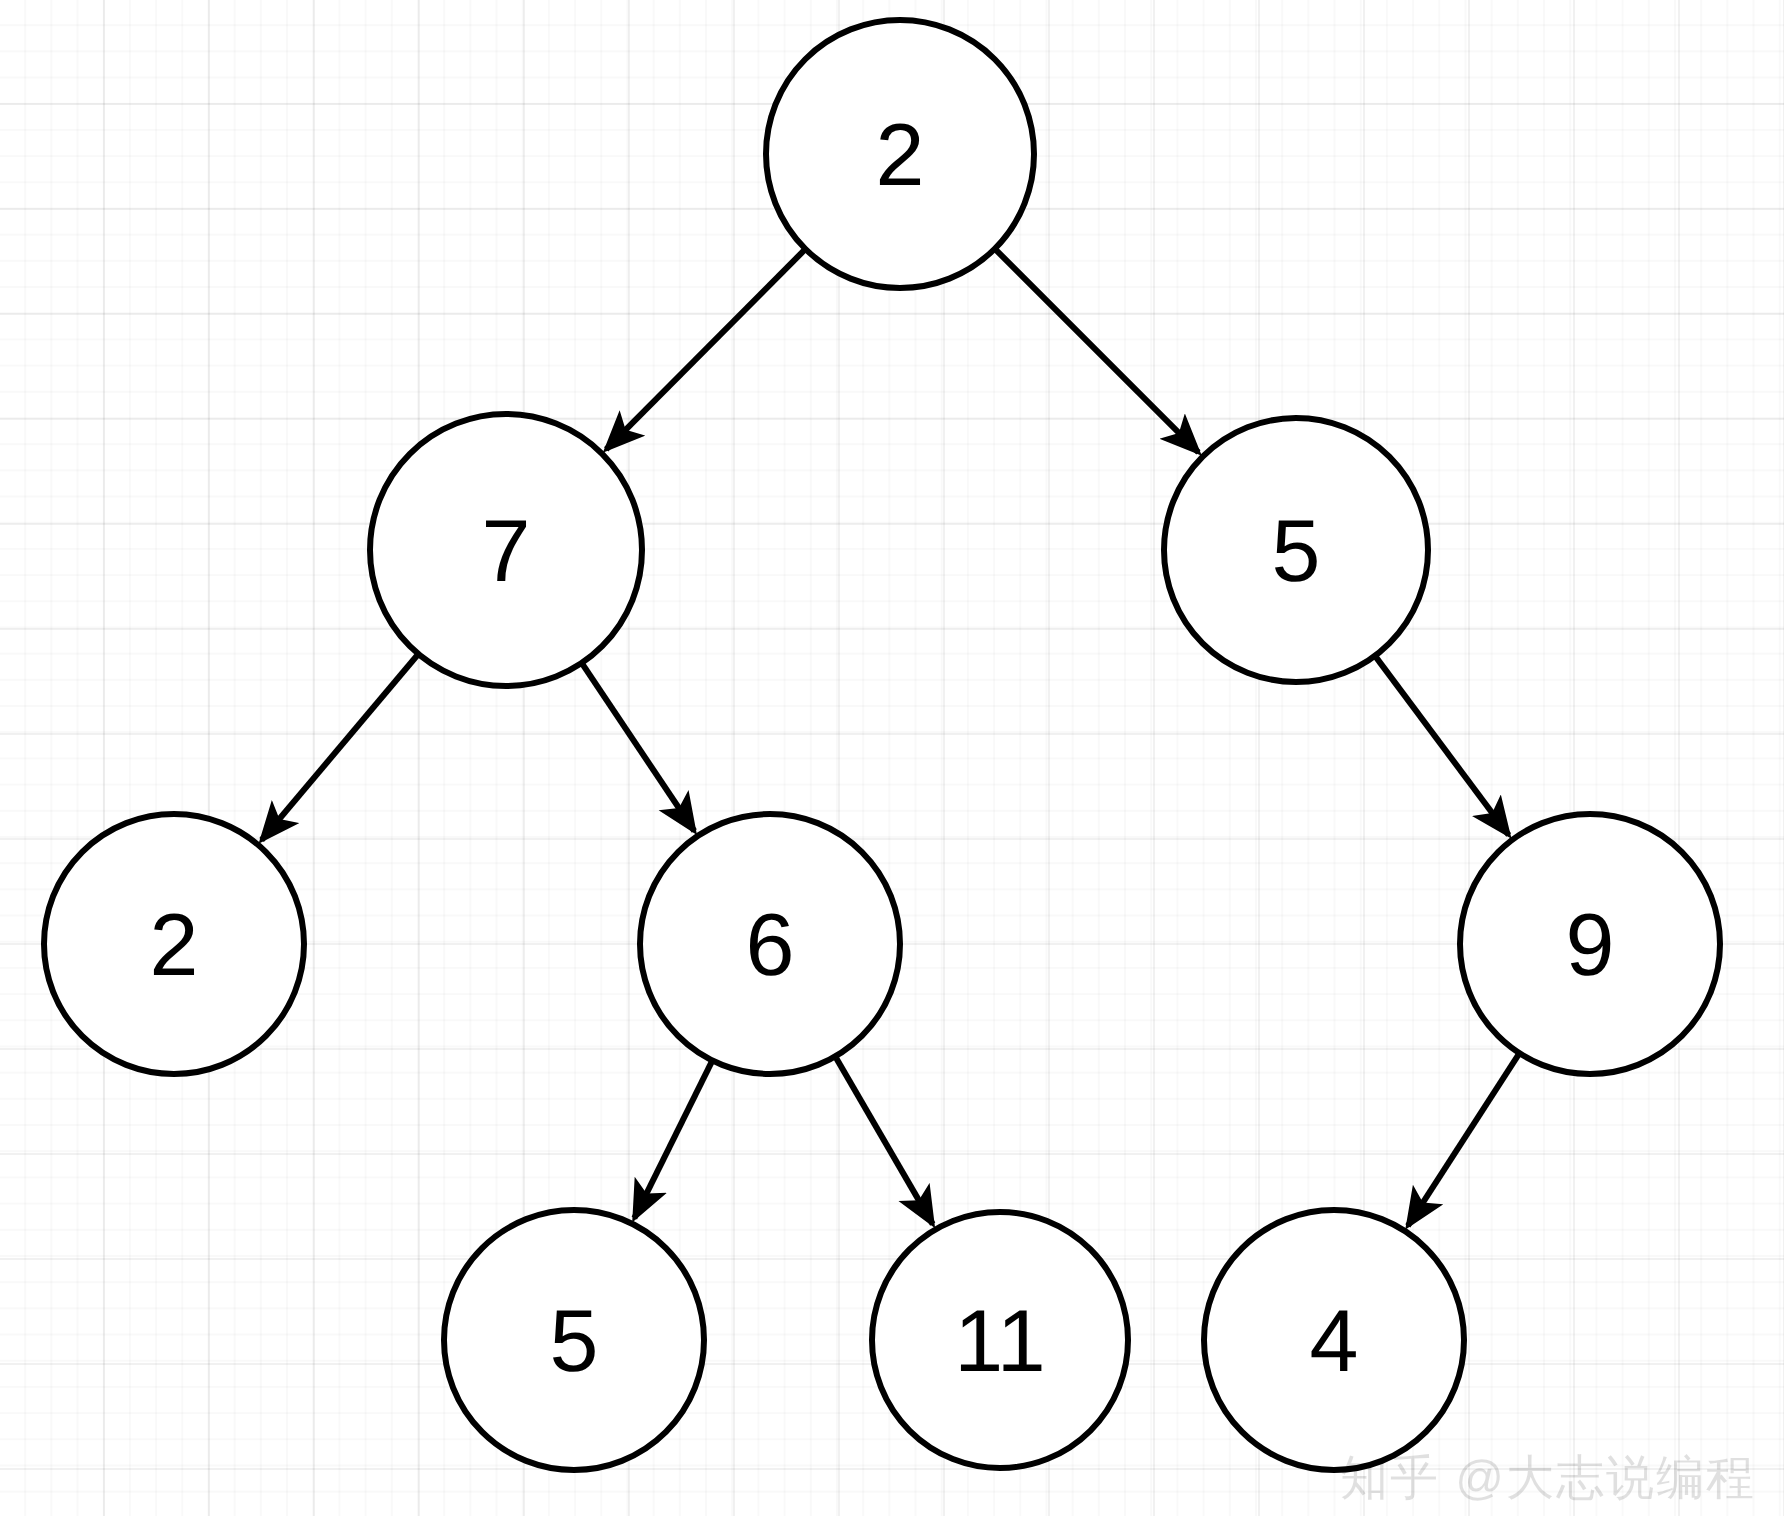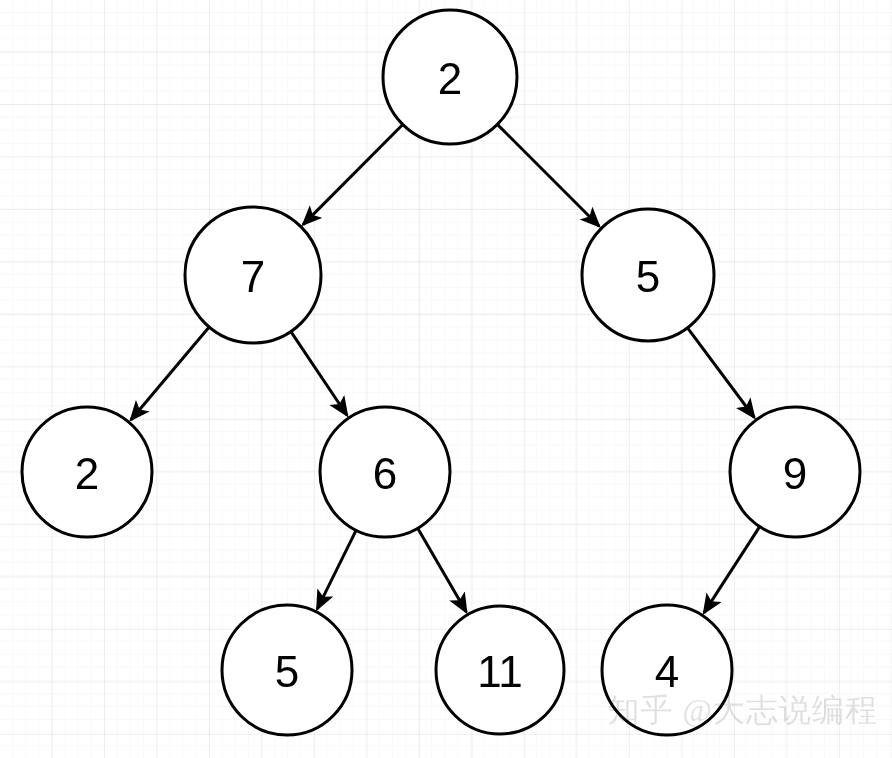--- a/index.html
+++ b/index.html
@@ -49,23 +49,23 @@
     user-select: none;
   }
   .edge-line {
     stroke: #000000;
     stroke-width: 3;
     fill: none;
   }
   .watermark {
     position: absolute;
     right: 14px;
-    bottom: 32px;
-    font-family: Liberation Serif, serif;
-    font-size: 32px;
+    bottom: 6px;
+    font-family: Liberation Sans, sans-serif;
+    font-size: 24px;
     line-height: 1;
     color: rgba(0, 0, 0, 0.12);
     letter-spacing: 1px;
     white-space: nowrap;
     user-select: none;
     pointer-events: none;
   }
 </style>
 </head>
 <body>

